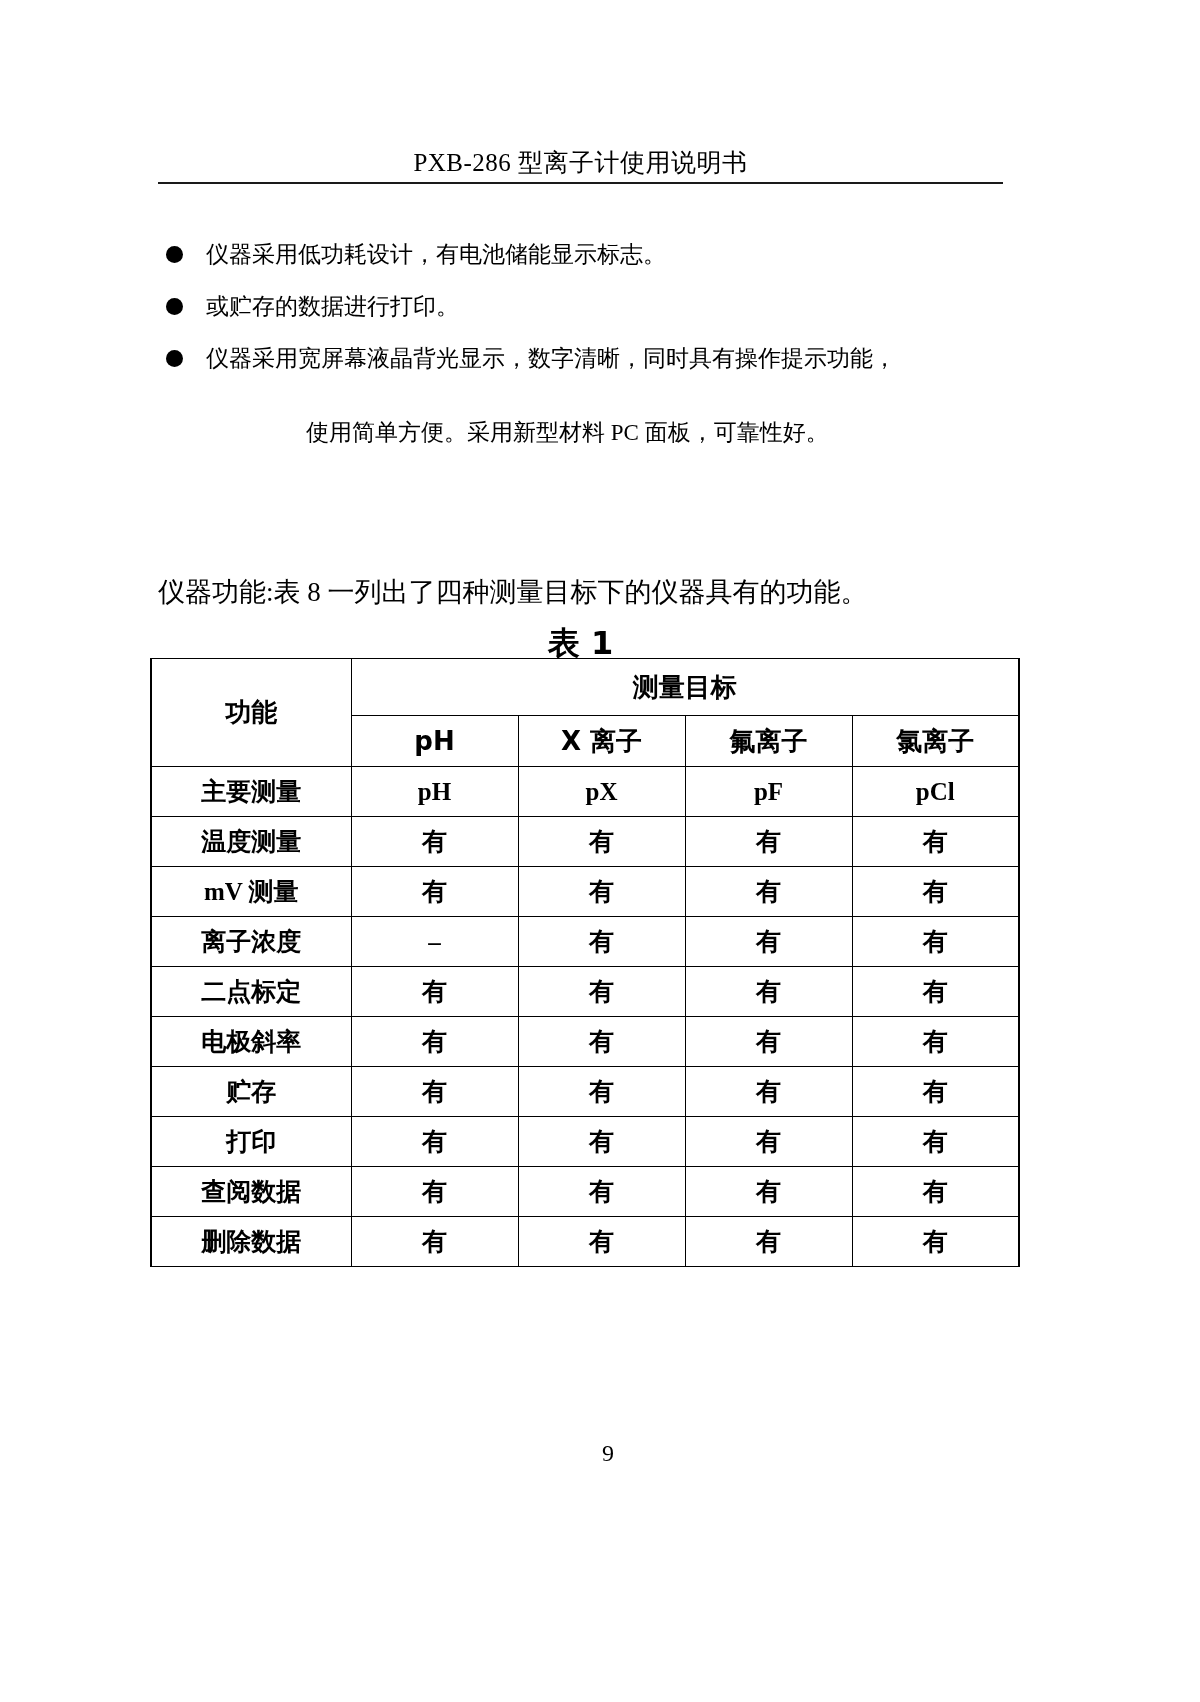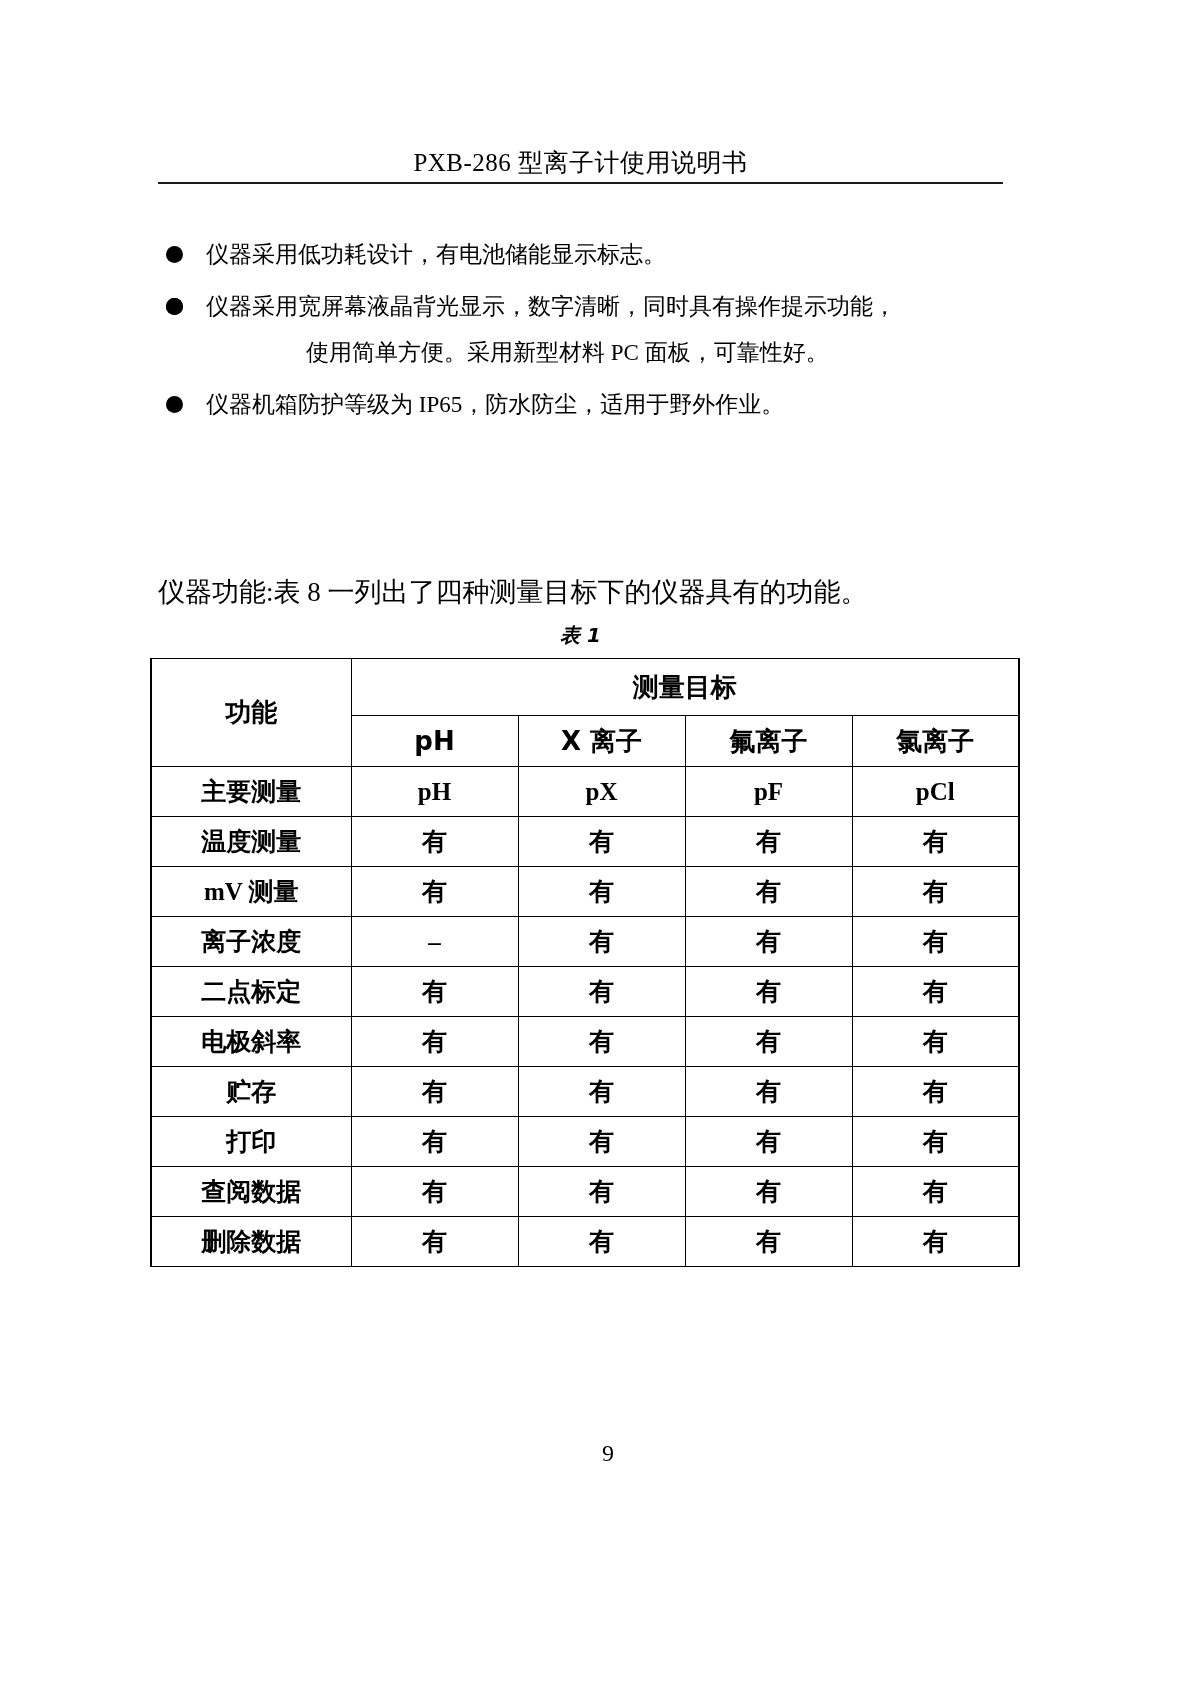--- a/index.html
+++ b/index.html
@@ -69,43 +69,43 @@
     height: 17px;
     background: #000;
     border-radius: 50%;
   }
   .bullet-line {
     display: block;
     white-space: nowrap;
   }
   .bullet-line.indent-center {
     padding-left: 100px;
+    margin-top: 28px;
   }
 
   
   .intro {
     position: absolute;
     left: 150px;
     top: 570px;
     font-size: 27px;
     line-height: 44px;
     white-space: nowrap;
   }
 
   
   .table-caption {
     position: absolute;
     left: 150px;
     top: 622px;
     width: 845px;
     text-align: center;
-    font-size: 20px;
+    font-size: 32px;
     font-weight: bold;
     font-family: "DejaVu Sans", "Liberation Sans", sans-serif;
-    font-style: italic;
   }
 
   
   .table-wrap {
     position: absolute;
     left: 142px;
     top: 658px;
     width: 870px;
   }
   table.fn {
@@ -164,32 +164,29 @@
 
   <div class="bullets">
 
     <div class="bullet-item">
       <span class="bullet-dot"></span>
       <span class="bullet-line">仪器采用低功耗设计，有电池储能显示标志。</span>
     </div>
 
     <div class="bullet-item">
       <span class="bullet-dot"></span>
+      <span class="bullet-line">或贮存的数据进行打印。</span>
     </div>
 
     <div class="bullet-item">
       <span class="bullet-dot"></span>
       <span class="bullet-line">仪器采用宽屏幕液晶背光显示，数字清晰，同时具有操作提示功能，</span>
       <span class="bullet-line indent-center">使用简单方便。采用新型材料 PC 面板，可靠性好。</span>
     </div>
 
-    <div class="bullet-item">
-      <span class="bullet-dot"></span>
-      <span class="bullet-line">仪器机箱防护等级为 IP65，防水防尘，适用于野外作业。</span>
-    </div>
 
   </div>
 
   <div class="intro">仪器功能:表 8 一列出了四种测量目标下的仪器具有的功能。</div>
 
   <div class="table-caption">表 1</div>
 
   <div class="table-wrap">
     <table class="fn">
       <colgroup>

